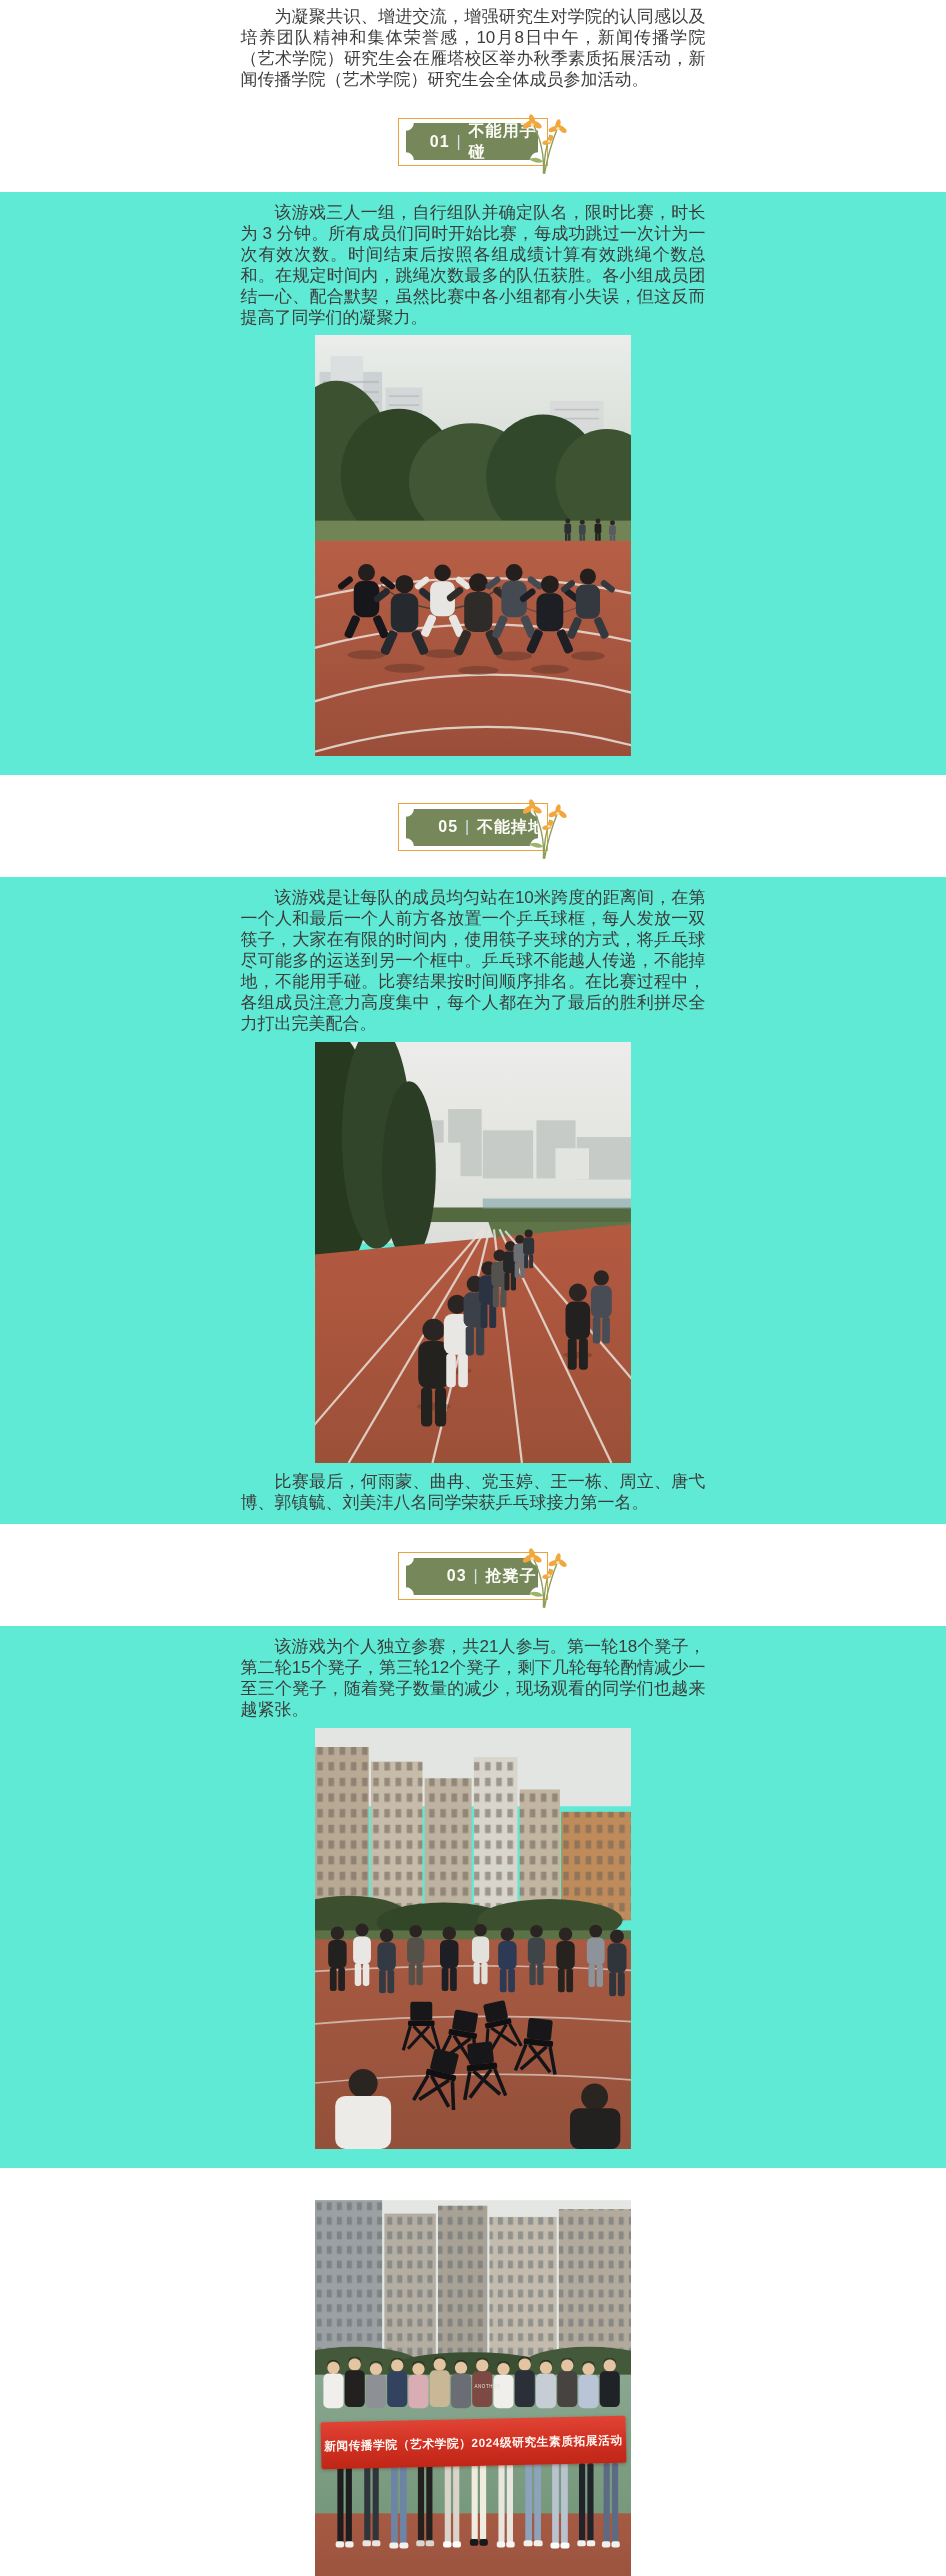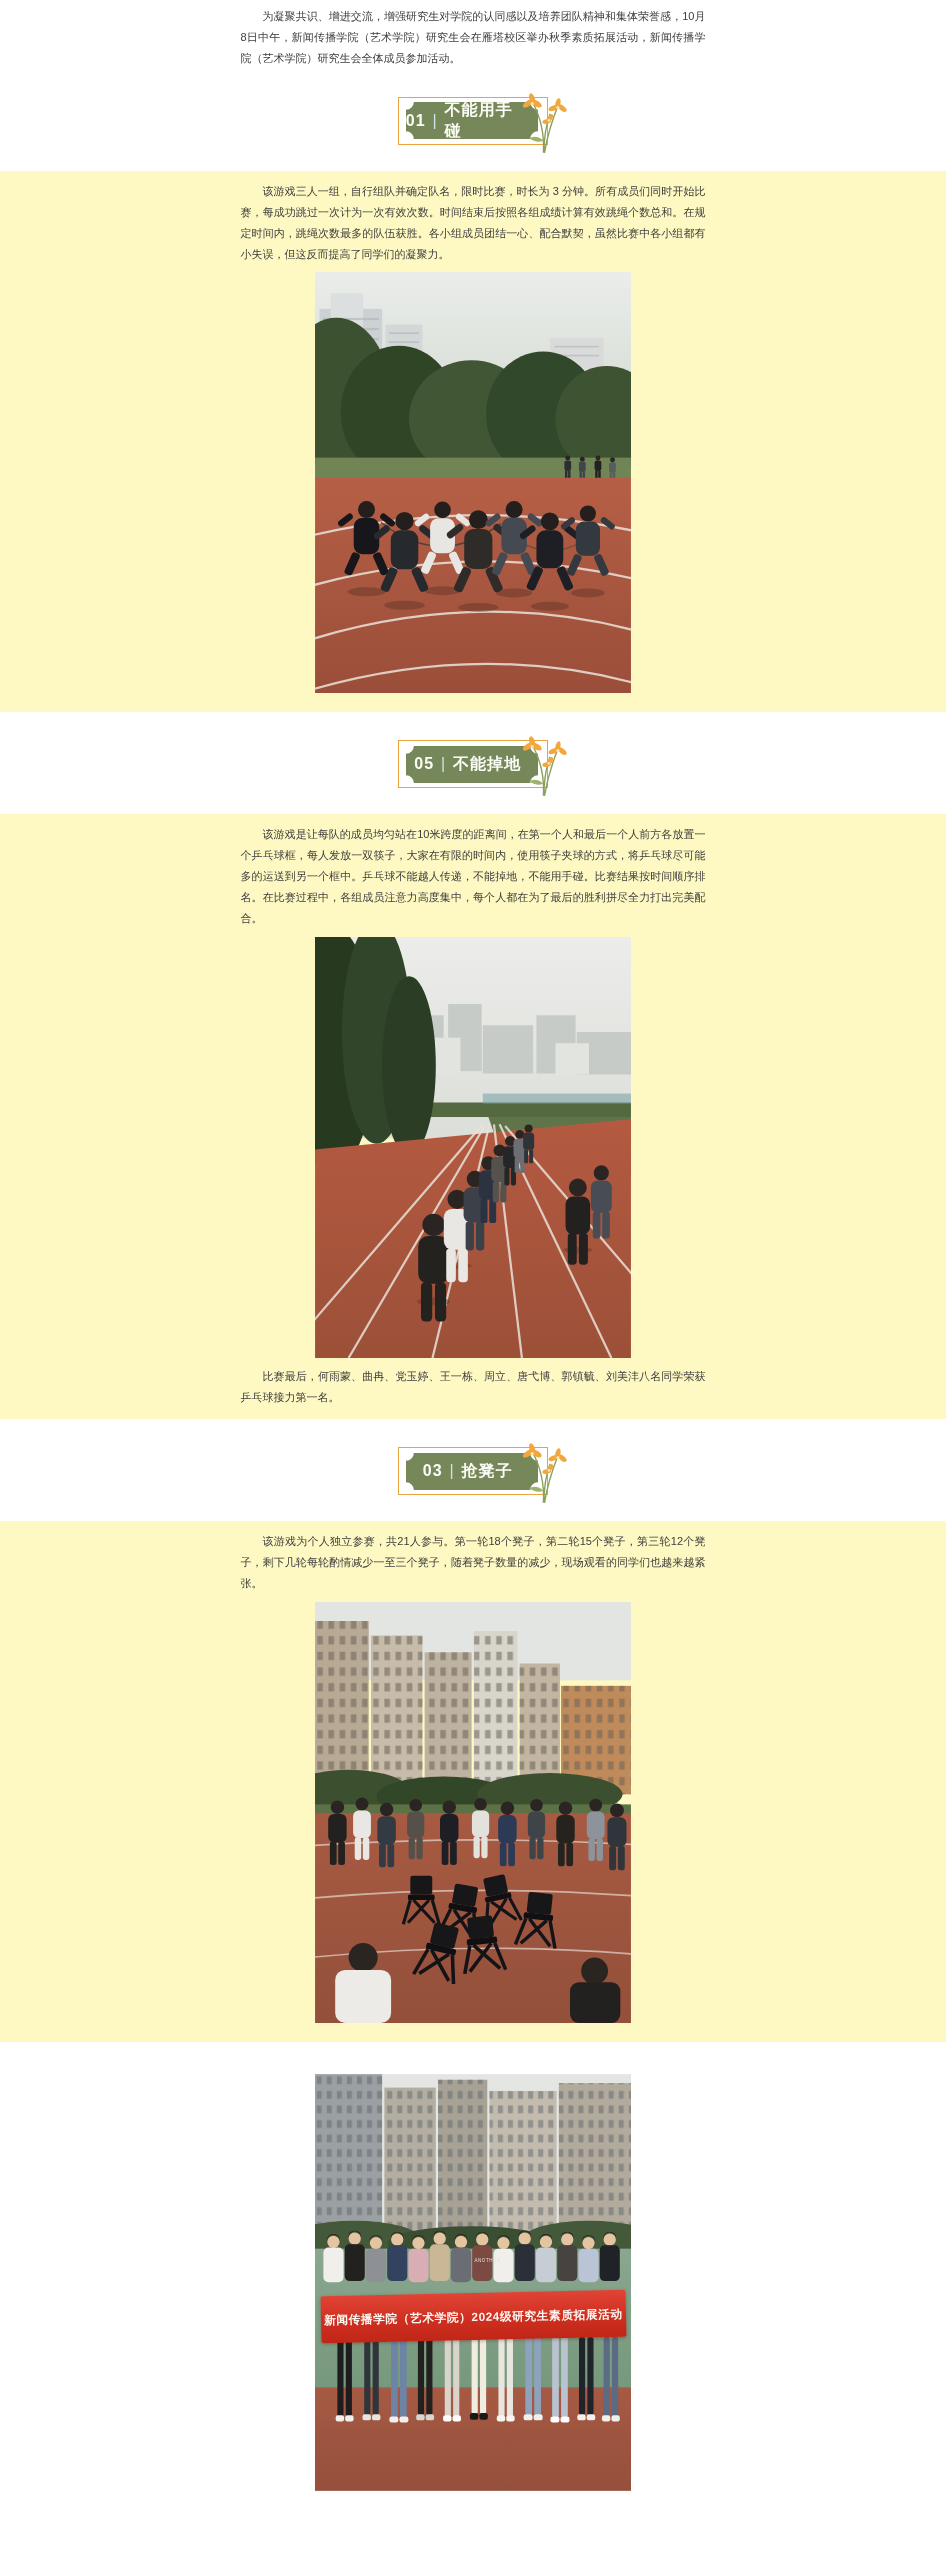--- a/index.html
+++ b/index.html
@@ -1,43 +1,43 @@
 <!DOCTYPE html>
 <html lang="zh" style="font-size:9px"><head>
 <meta charset="utf-8">
 <style>
   html,body{margin:0;padding:0;background:#ffffff;}
   body{width:946px;font-family:"Liberation Sans","DejaVu Sans",sans-serif;}
   .page{width:946px;padding-top:5.6px;}
 
   .para{
     width:465px;margin:0 auto;
-    font-size:11px;line-height:21px;color:#3c3c3c;
+    font-size:17px;line-height:21px;color:#3c3c3c;
     text-align:justify;text-indent:2em;
   }
   .intro{margin-bottom:26px;}
 
   
   .badge-row{position:relative;width:150px;height:48px;margin:28px auto 26px;}
   .badge-frame{
     position:absolute;left:0;top:0;right:0;bottom:0;
     border:1.1px solid #e9a43f;box-sizing:border-box;background:#ffffff;
   }
   .badge-plaque{position:absolute;left:7.8px;top:5.6px;}
   .badge-text{
     position:absolute;left:7.8px;top:5.6px;width:124px;height:37px;
     display:flex;align-items:center;justify-content:center;
-    font-size:16px;font-weight:700;color:#fcfcf7;letter-spacing:1.1px;
+    font-size:16px;font-weight:700;color:#fcfcf7;letter-spacing:1.1px;padding-left:24px;
   }
   .badge-num{color:#fdfdf8;}
   .badge-sep{color:#cfe2ea;margin:0 6.7px;font-weight:400;}
   .badge-flower{position:absolute;right:-20px;top:-10px;z-index:3;}
 
   
-  .section-panel{background:#fef9c3;padding:10px 0 11.2px;}
+  .section-panel{background:#5eead4;padding:10px 0 11.2px;}
   .section-panel .para{text-indent:2em;}
 
   .photo{
     width:316px;margin:7.8px auto;position:relative;
     font-size:0;line-height:0;
   }
   .photo svg{display:block;}
 
   
   .banner{

